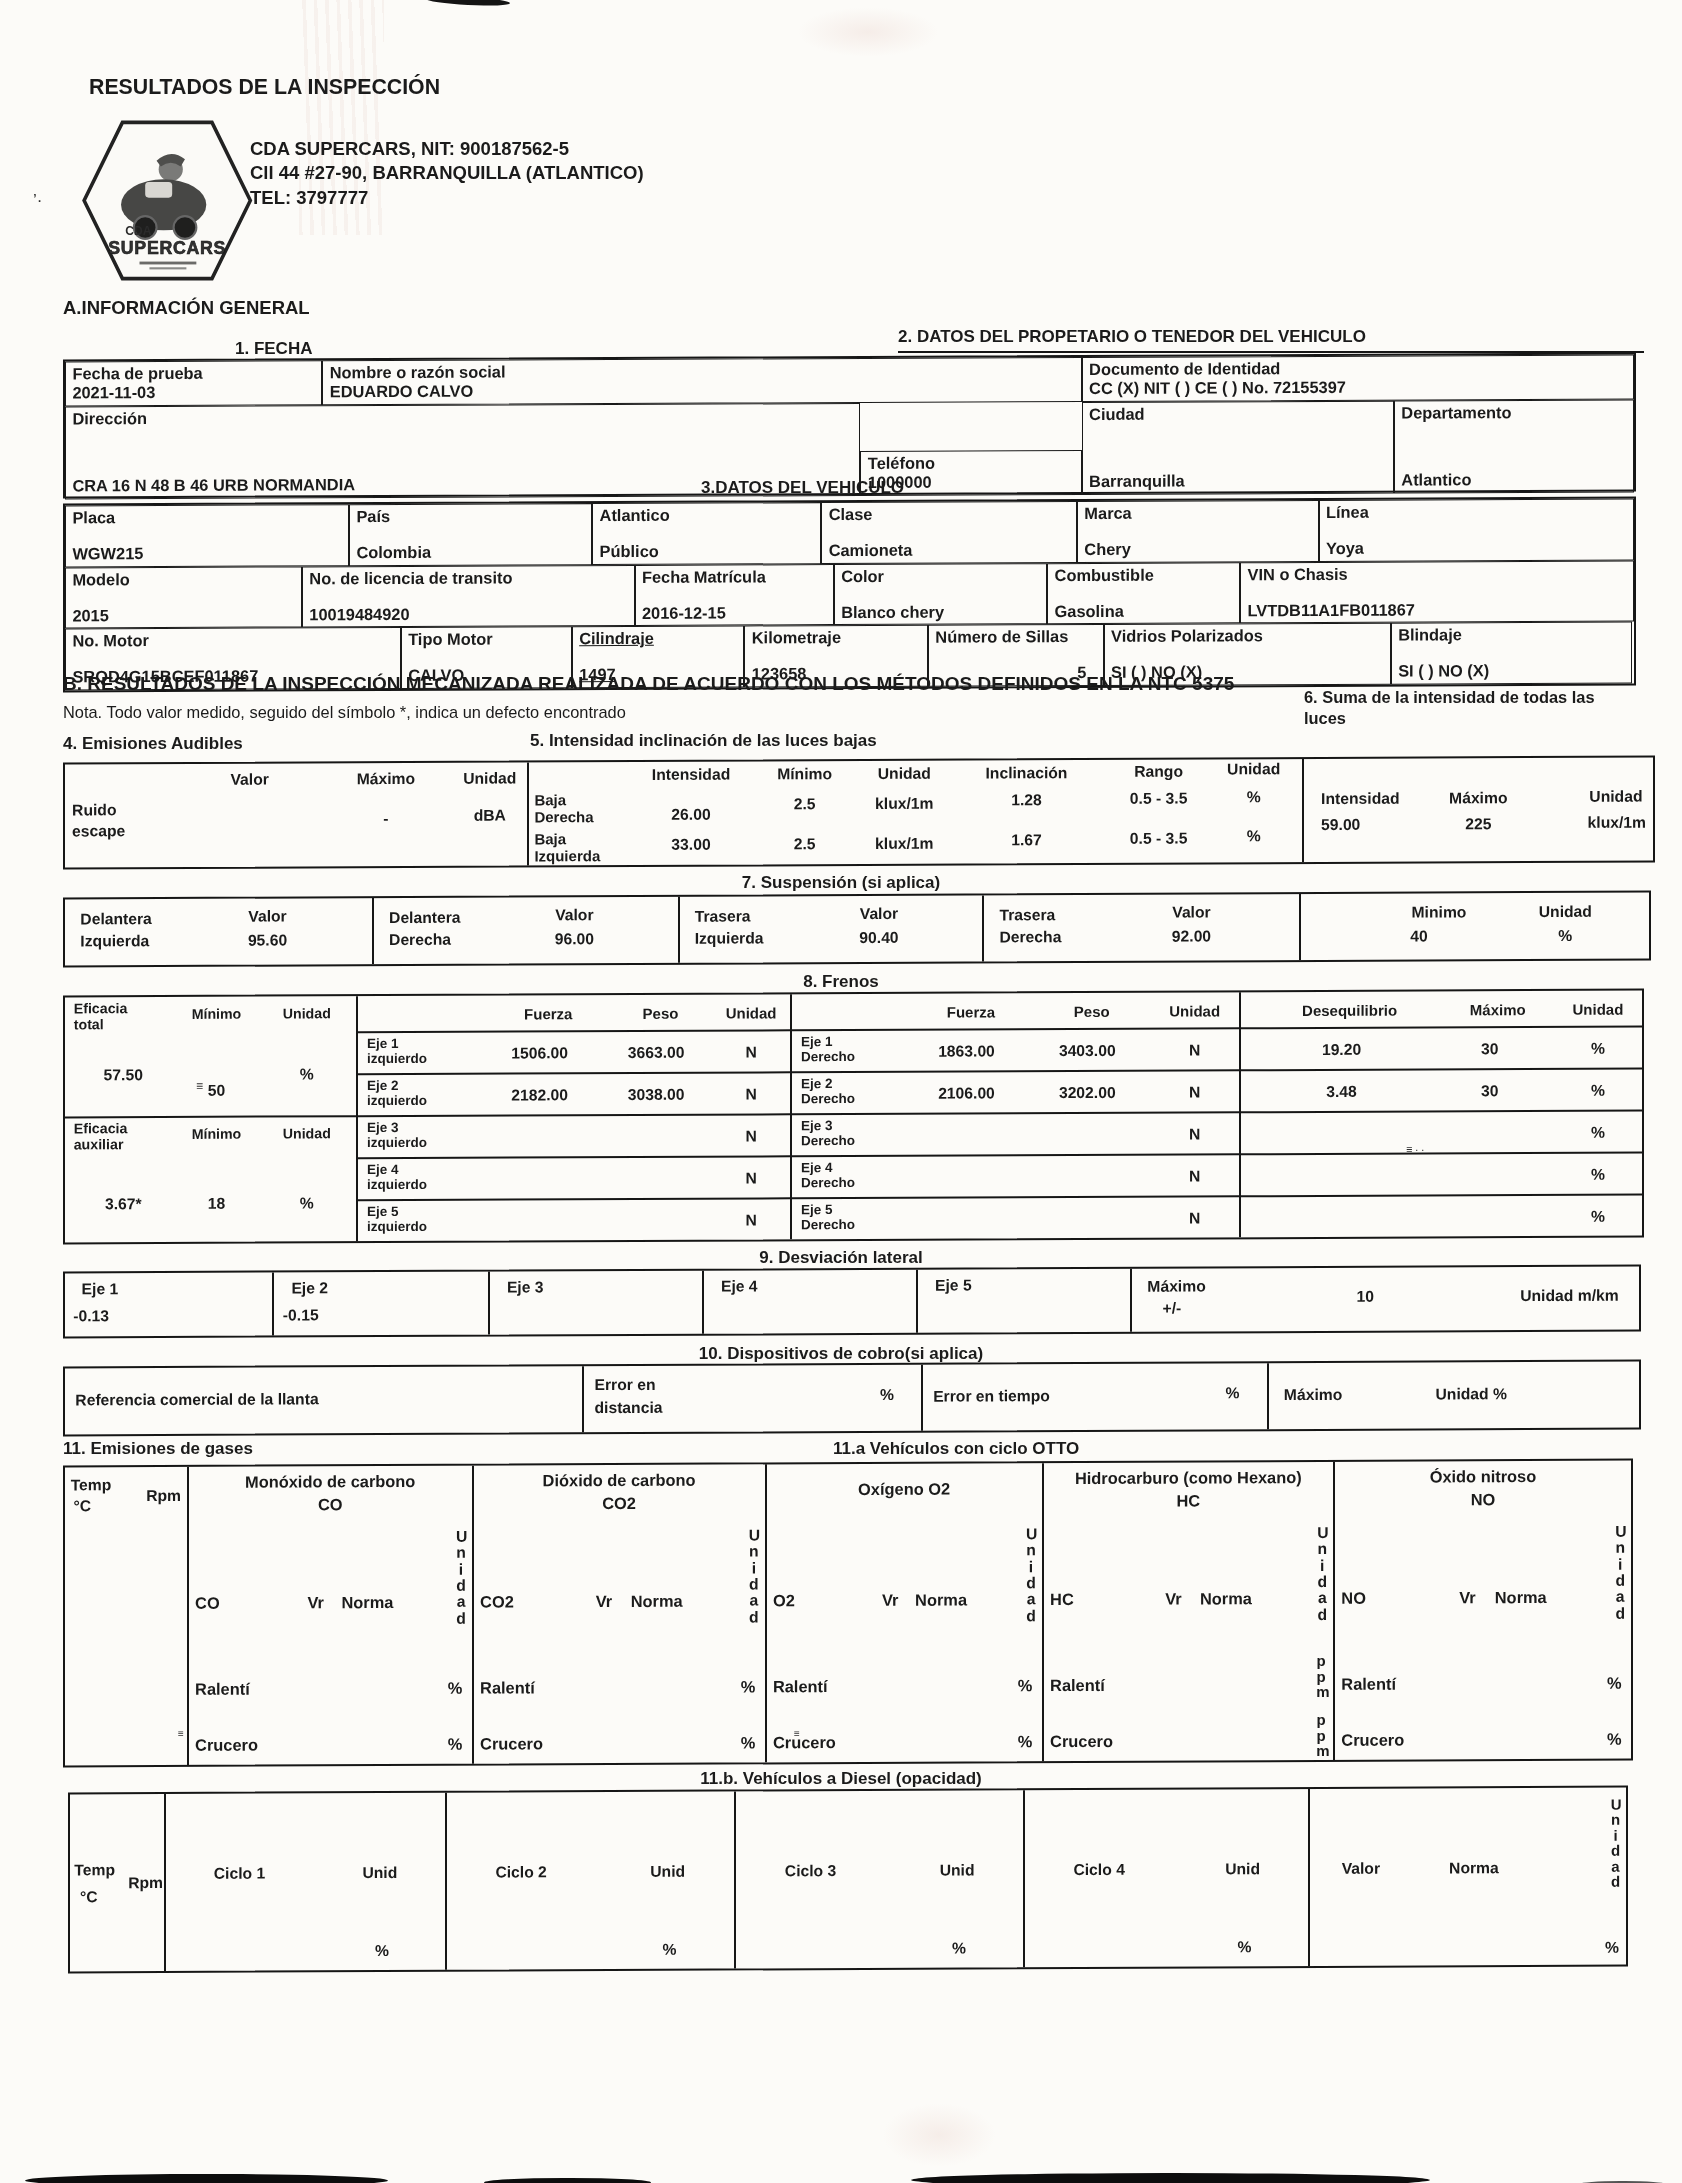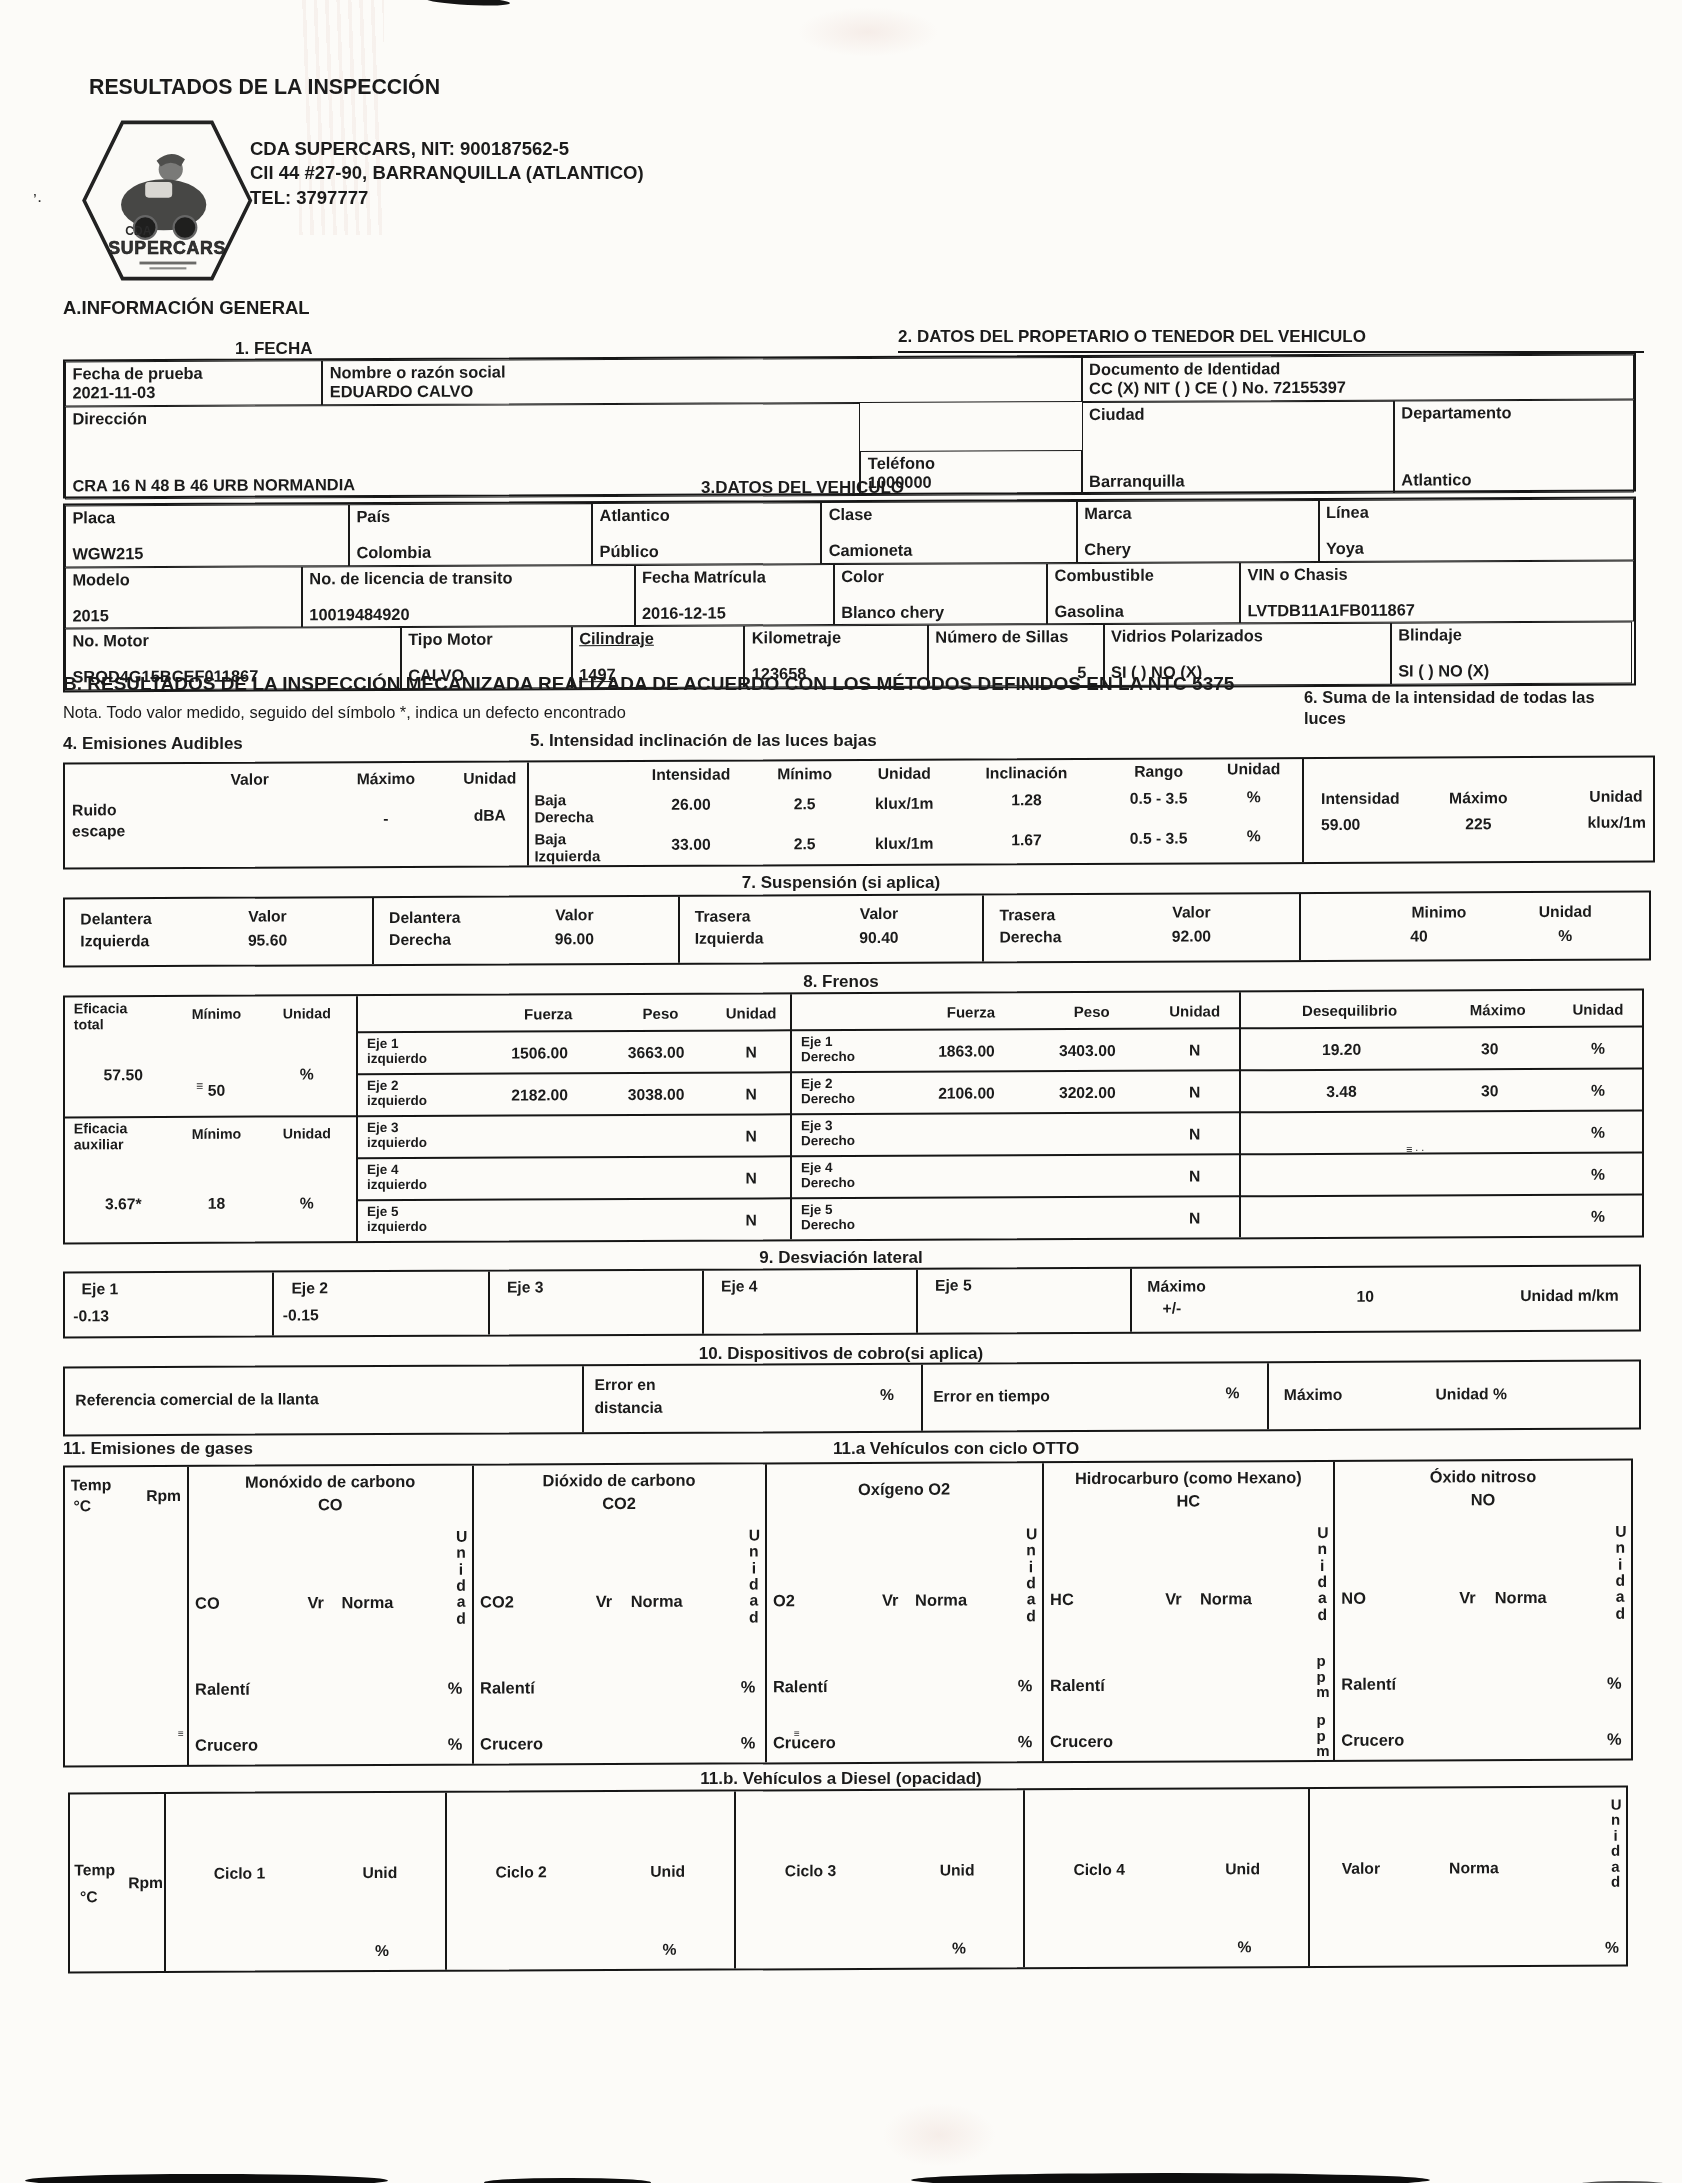--- a/index.html
+++ b/index.html
@@ -257,21 +257,21 @@
     <div class="lights-block br3" style="width:48.8%;">
       <span class="a cx fs22" style="left:21%;top:4.3px;">Intensidad</span>
       <span class="a cx fs22" style="left:35.7%;top:4.3px;">Mínimo</span>
       <span class="a cx fs22" style="left:48.6%;top:4.3px;">Unidad</span>
       <span class="a cx fs22" style="left:64.4%;top:4.3px;">Inclinación</span>
       <span class="a cx fs22" style="left:81.5%;top:2.8px;">Rango</span>
       <span class="a cx fs22" style="left:93.8%;top:1.4px;">Unidad</span>
 
       <span class="a fs21" style="left:5.7px;top:28.5px;">Baja</span>
       <span class="a fs21" style="left:5.7px;top:46px;">Derecha</span>
-      <span class="a cx fs22" style="left:21%;top:34px;">26.00</span>
+      <span class="a cx fs22" style="left:21%;top:44px;">26.00</span>
       <span class="a cx fs22" style="left:35.7%;top:34px;">2.5</span>
       <span class="a cx fs22" style="left:48.6%;top:34px;">klux/1m</span>
       <span class="a cx fs22" style="left:64.4%;top:31px;">1.28</span>
       <span class="a cx fs22" style="left:81.5%;top:30px;">0.5 - 3.5</span>
       <span class="a cx fs22" style="left:93.8%;top:28.5px;">%</span>
 
       <span class="a fs21" style="left:5.7px;top:68px;">Baja</span>
       <span class="a fs21" style="left:5.7px;top:85px;">Izquierda</span>
       <span class="a cx fs22" style="left:21%;top:74px;">33.00</span>
       <span class="a cx fs22" style="left:35.7%;top:74px;">2.5</span>

